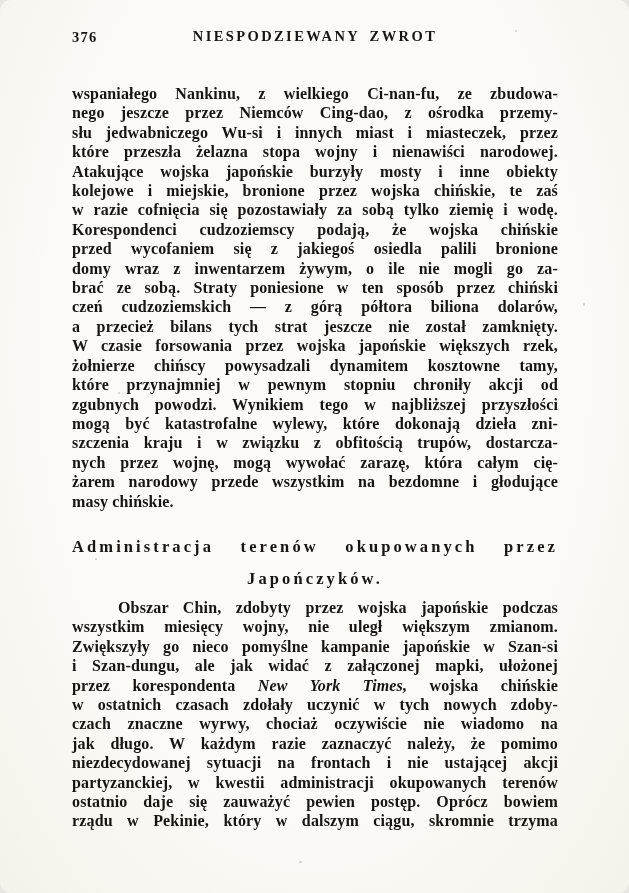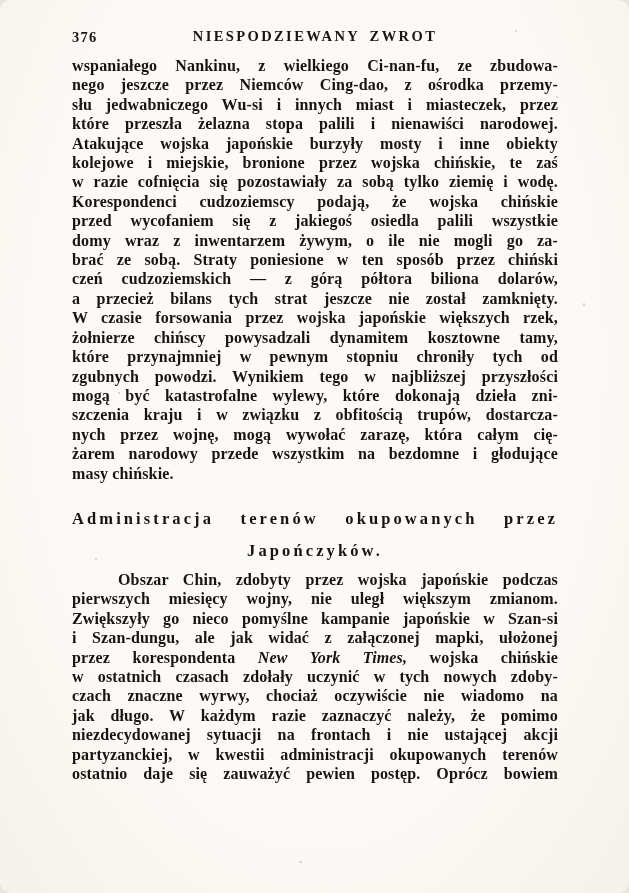--- a/index.html
+++ b/index.html
@@ -36,21 +36,21 @@
     left: 0; right: 0; top: 0;
     text-align: center;
     font-size: 14.5px;
     font-weight: 700;
     letter-spacing: 2.4px;
     word-spacing: 4px;
   }
   .text-block {
     position: absolute;
     left: 72px;
-    top: 56px;
+    top: 84px;
     width: 486px;
   }
   .para { width: 486px; }
   .line {
     font-size: 16px;
     font-weight: 700;
     line-height: 19.4px;
     letter-spacing: 0.15px;
     text-align: justify;
     text-align-last: justify;
@@ -98,58 +98,59 @@
     <span class="pagenum">376</span>
     <span class="running-title">NIESPODZIEWANY ZWROT</span>
   </header>
 
   <main class="text-block">
 
     <div class="para">
         <div class="line">wspaniałego Nankinu, z wielkiego Ci-nan-fu, ze zbudowa-</div>
         <div class="line">nego jeszcze przez Niemców Cing-dao, z ośrodka przemy-</div>
         <div class="line">słu jedwabniczego Wu-si i innych miast i miasteczek, przez</div>
-        <div class="line">które przeszła żelazna stopa palili i nienawiści narodowej.</div>
+        <div class="line">które przeszła żelazna stopa wojny i nienawiści narodowej.</div>
         <div class="line">Atakujące wojska japońskie burzyły mosty i inne obiekty</div>
         <div class="line">kolejowe i miejskie, bronione przez wojska chińskie, te zaś</div>
         <div class="line">w razie cofnięcia się pozostawiały za sobą tylko ziemię i wodę.</div>
         <div class="line">Korespondenci cudzoziemscy podają, że wojska chińskie</div>
-        <div class="line">przed wycofaniem się z jakiegoś osiedla palili wszystkie</div>
+        <div class="line">przed wycofaniem się z jakiegoś osiedla palili bronione</div>
         <div class="line">domy wraz z inwentarzem żywym, o ile nie mogli go za-</div>
         <div class="line">brać ze sobą. Straty poniesione w ten sposób przez chiński</div>
         <div class="line">czeń cudzoziemskich — z górą półtora biliona dolarów,</div>
         <div class="line">a przecież bilans tych strat jeszcze nie został zamknięty.</div>
         <div class="line">W czasie forsowania przez wojska japońskie większych rzek,</div>
         <div class="line">żołnierze chińscy powysadzali dynamitem kosztowne tamy,</div>
-        <div class="line">które przynajmniej w pewnym stopniu chroniły tych od</div>
+        <div class="line">które przynajmniej w pewnym stopniu chroniły akcji od</div>
         <div class="line">zgubnych powodzi. Wynikiem tego w najbliższej przyszłości</div>
         <div class="line">mogą być katastrofalne wylewy, które dokonają dzieła zni-</div>
         <div class="line">szczenia kraju i w związku z obfitością trupów, dostarcza-</div>
         <div class="line">nych przez wojnę, mogą wywołać zarazę, która całym cię-</div>
         <div class="line">żarem narodowy przede wszystkim na bezdomne i głodujące</div>
         <div class="line" style="text-align: center; text-align-last: left;">masy chińskie.</div>
       </div>
 
     <h2 class="section-heading">
       <div class="heading-line1">Administracja terenów okupowanych przez</div>
       <div class="heading-line2">Japończyków.</div>
     </h2>
 
     <div class="para">
         <div class="line indent">Obszar Chin, zdobyty przez wojska japońskie podczas</div>
-        <div class="line">pierwszych miesięcy wojny, nie uległ większym zmianom.</div>
+        <div class="line">wszystkim miesięcy wojny, nie uległ większym zmianom.</div>
         <div class="line">Zwiększyły go nieco pomyślne kampanie japońskie w Szan-si</div>
         <div class="line">i Szan-dungu, ale jak widać z załączonej mapki, ułożonej</div>
         <div class="line"><span>przez korespondenta </span><span class="italic">New York Times,</span><span> wojska chińskie</span></div>
         <div class="line">w ostatnich czasach zdołały uczynić w tych nowych zdoby-</div>
         <div class="line">czach znaczne wyrwy, chociaż oczywiście nie wiadomo na</div>
         <div class="line">jak długo. W każdym razie zaznaczyć należy, że pomimo</div>
         <div class="line">niezdecydowanej sytuacji na frontach i nie ustającej akcji</div>
         <div class="line">partyzanckiej, w kwestii administracji okupowanych terenów</div>
         <div class="line">ostatnio daje się zauważyć pewien postęp. Oprócz bowiem</div>
+        <div class="line">rządu w Pekinie, który w dalszym ciągu, skromnie trzyma</div>
       </div>
 
   </main>
 
   <div class="speck s1"></div>
   <div class="speck s2"></div>
   <div class="speck s3"></div>
   <div class="speck s4"></div>
   <div class="speck s5"></div>
   <div class="speck s6"></div>

